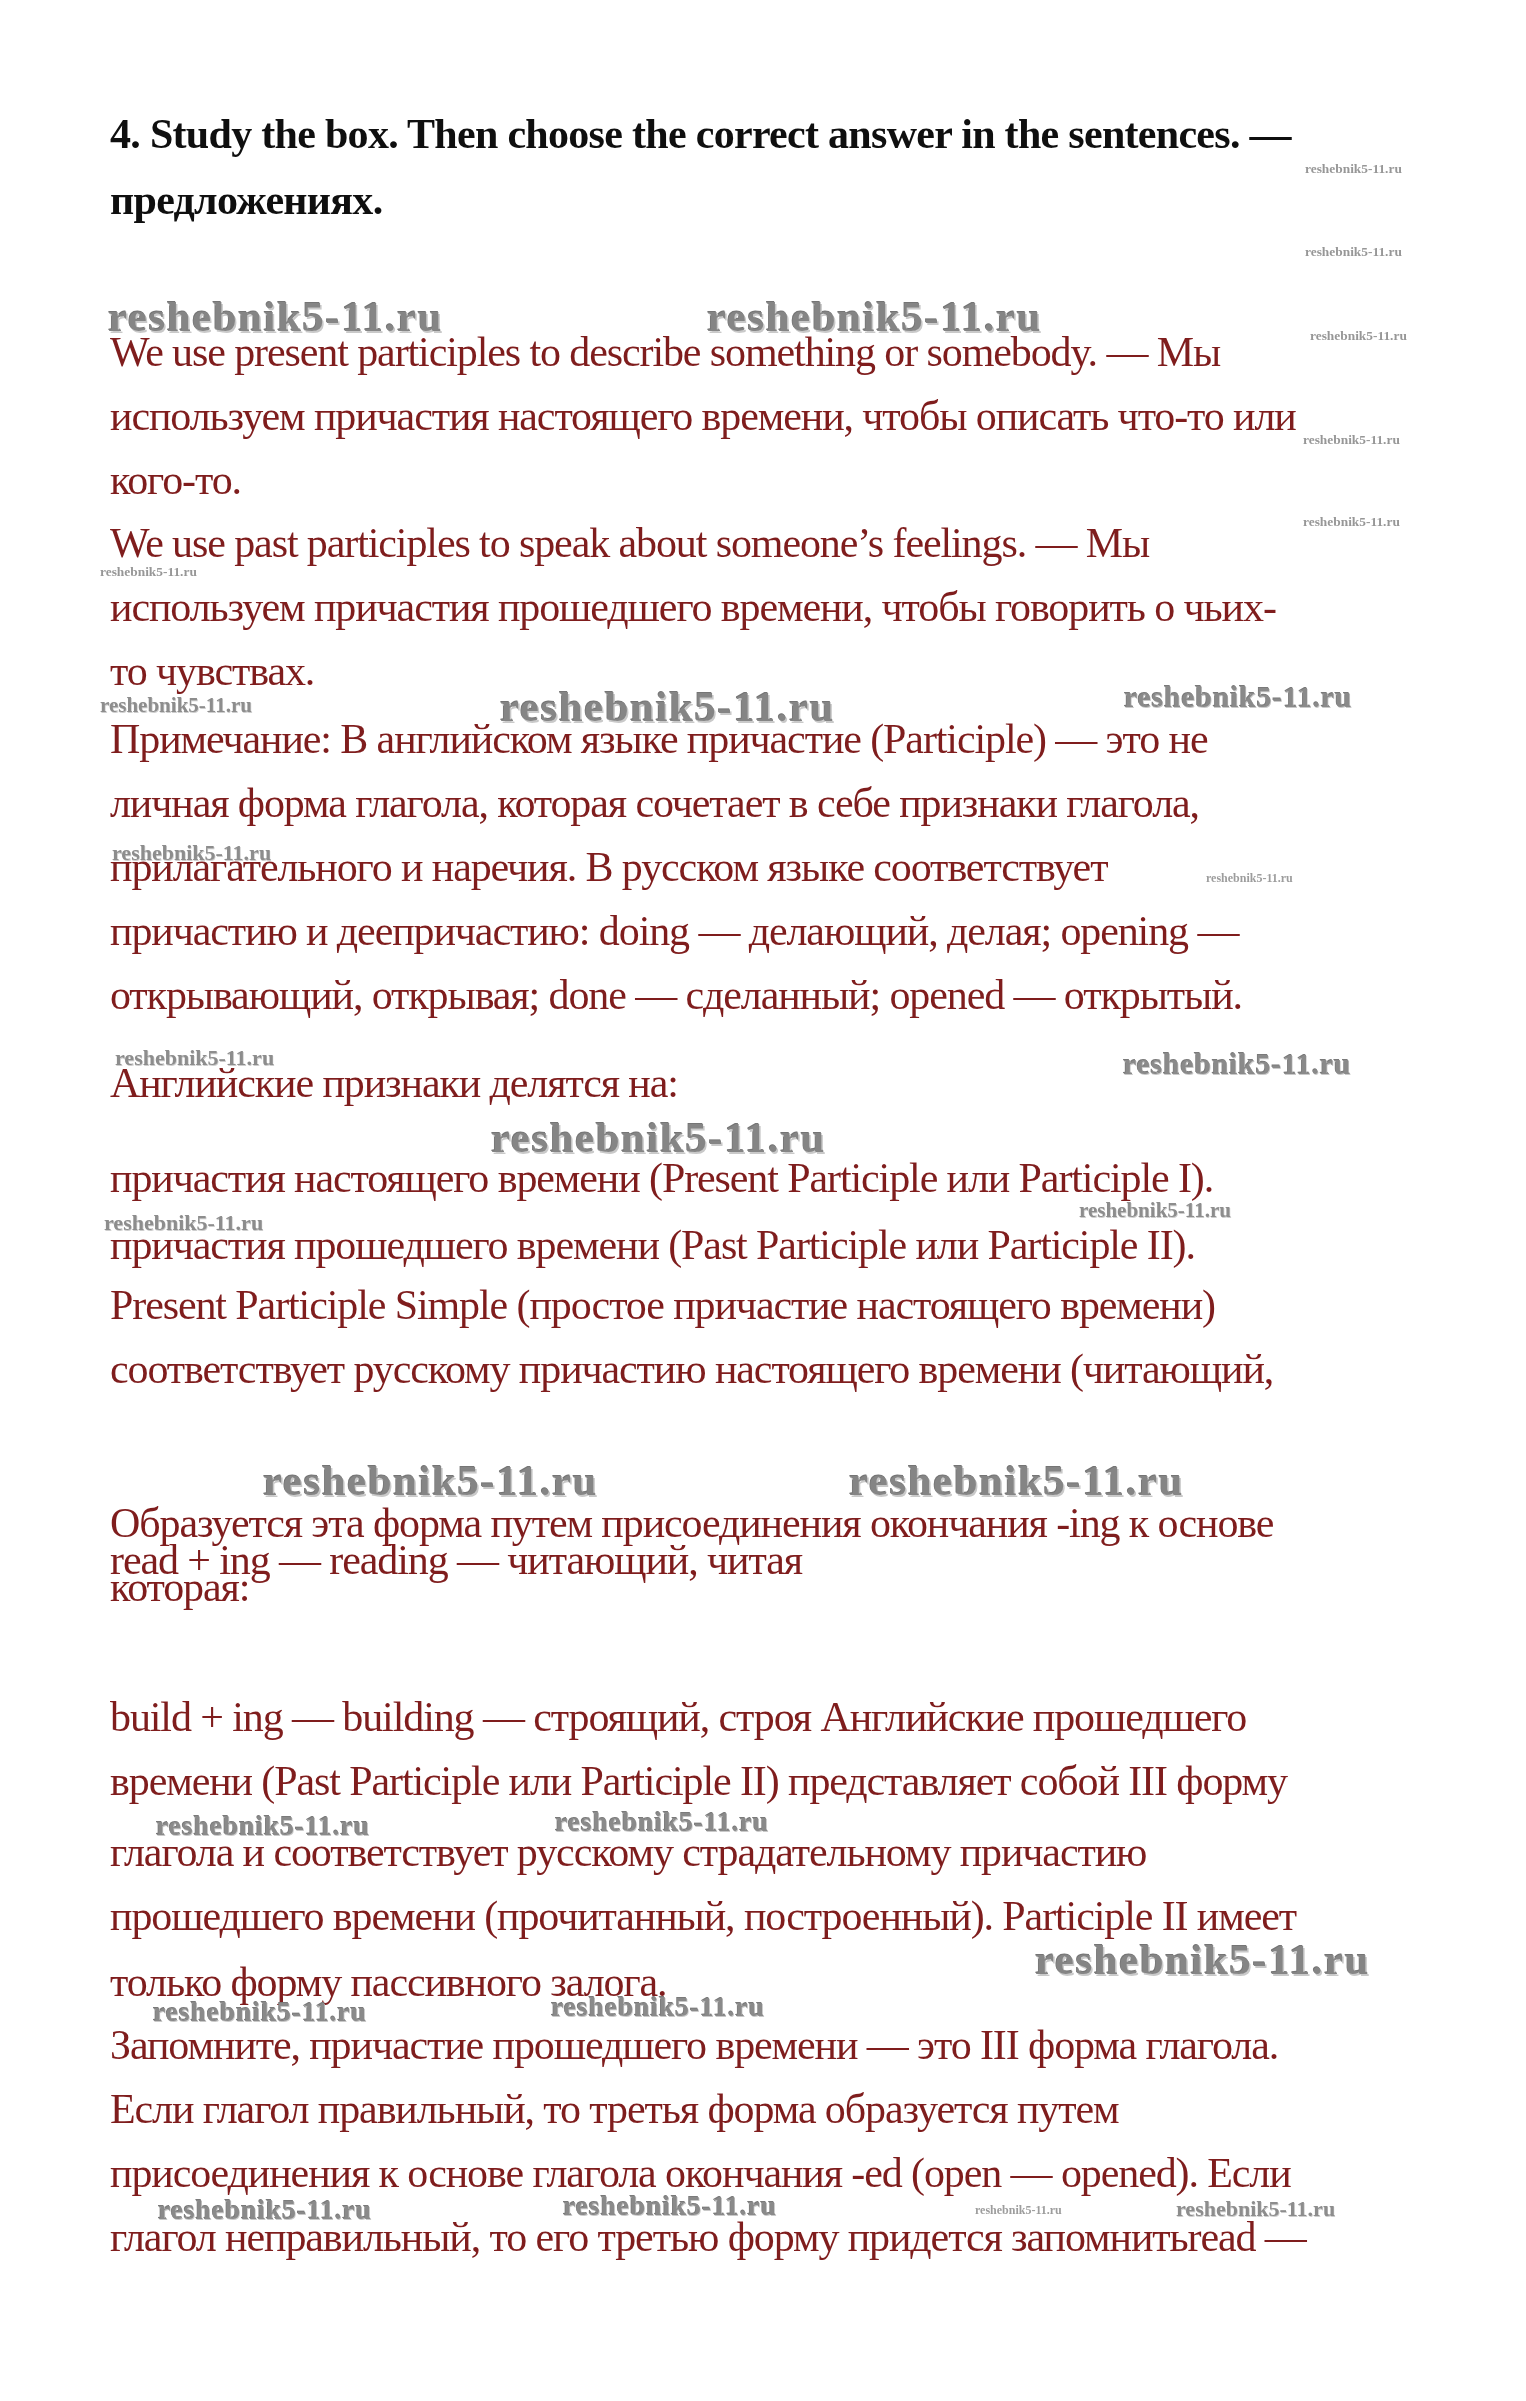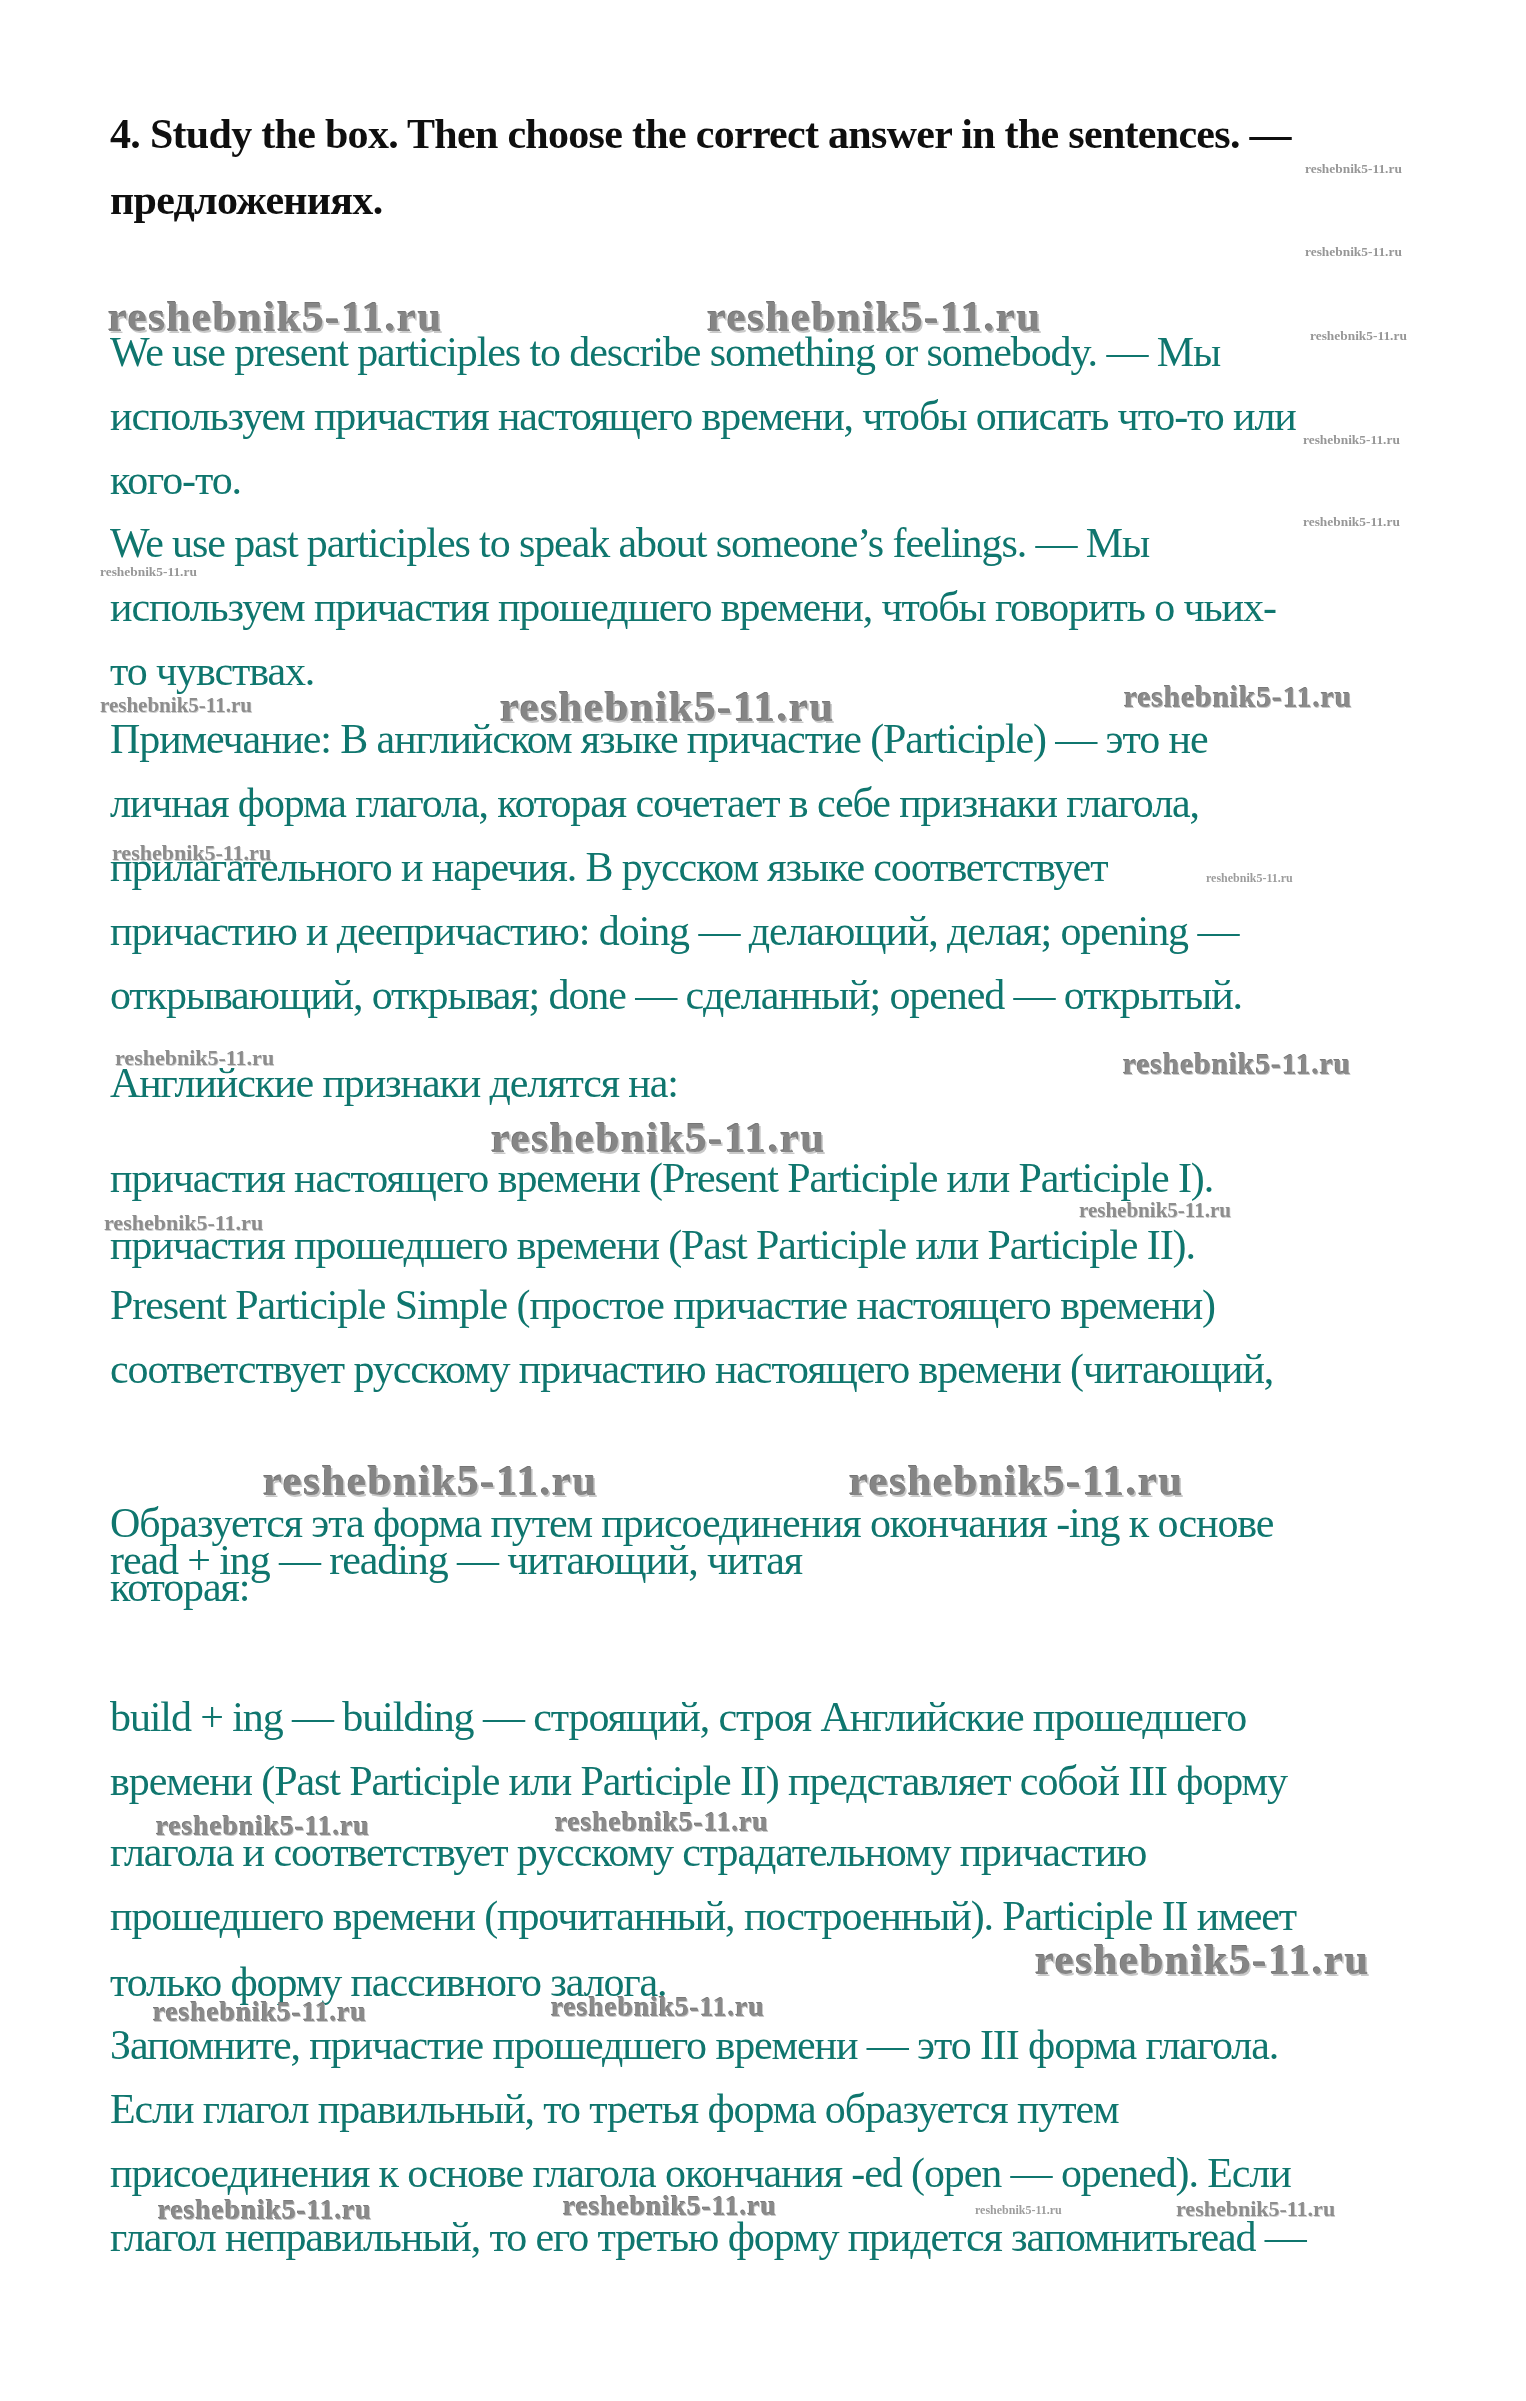--- a/index.html
+++ b/index.html
@@ -13,21 +13,21 @@
     height: 2401px;
     background: #ffffff;
     overflow: hidden;
     font-family: "Liberation Serif", serif;
     text-decoration: underline;
   }
   .pblock {
     position: absolute;
     left: 110px;
     width: 1355px;
-    color: #0f766e;
+    color: #7f1d1d;
   }
   .line {
     white-space: nowrap;
   }
   .title-block {
     font-weight: 700;
     font-size: 42px;
     letter-spacing: -0.7px;
     color: #0f0f0f;
   }

